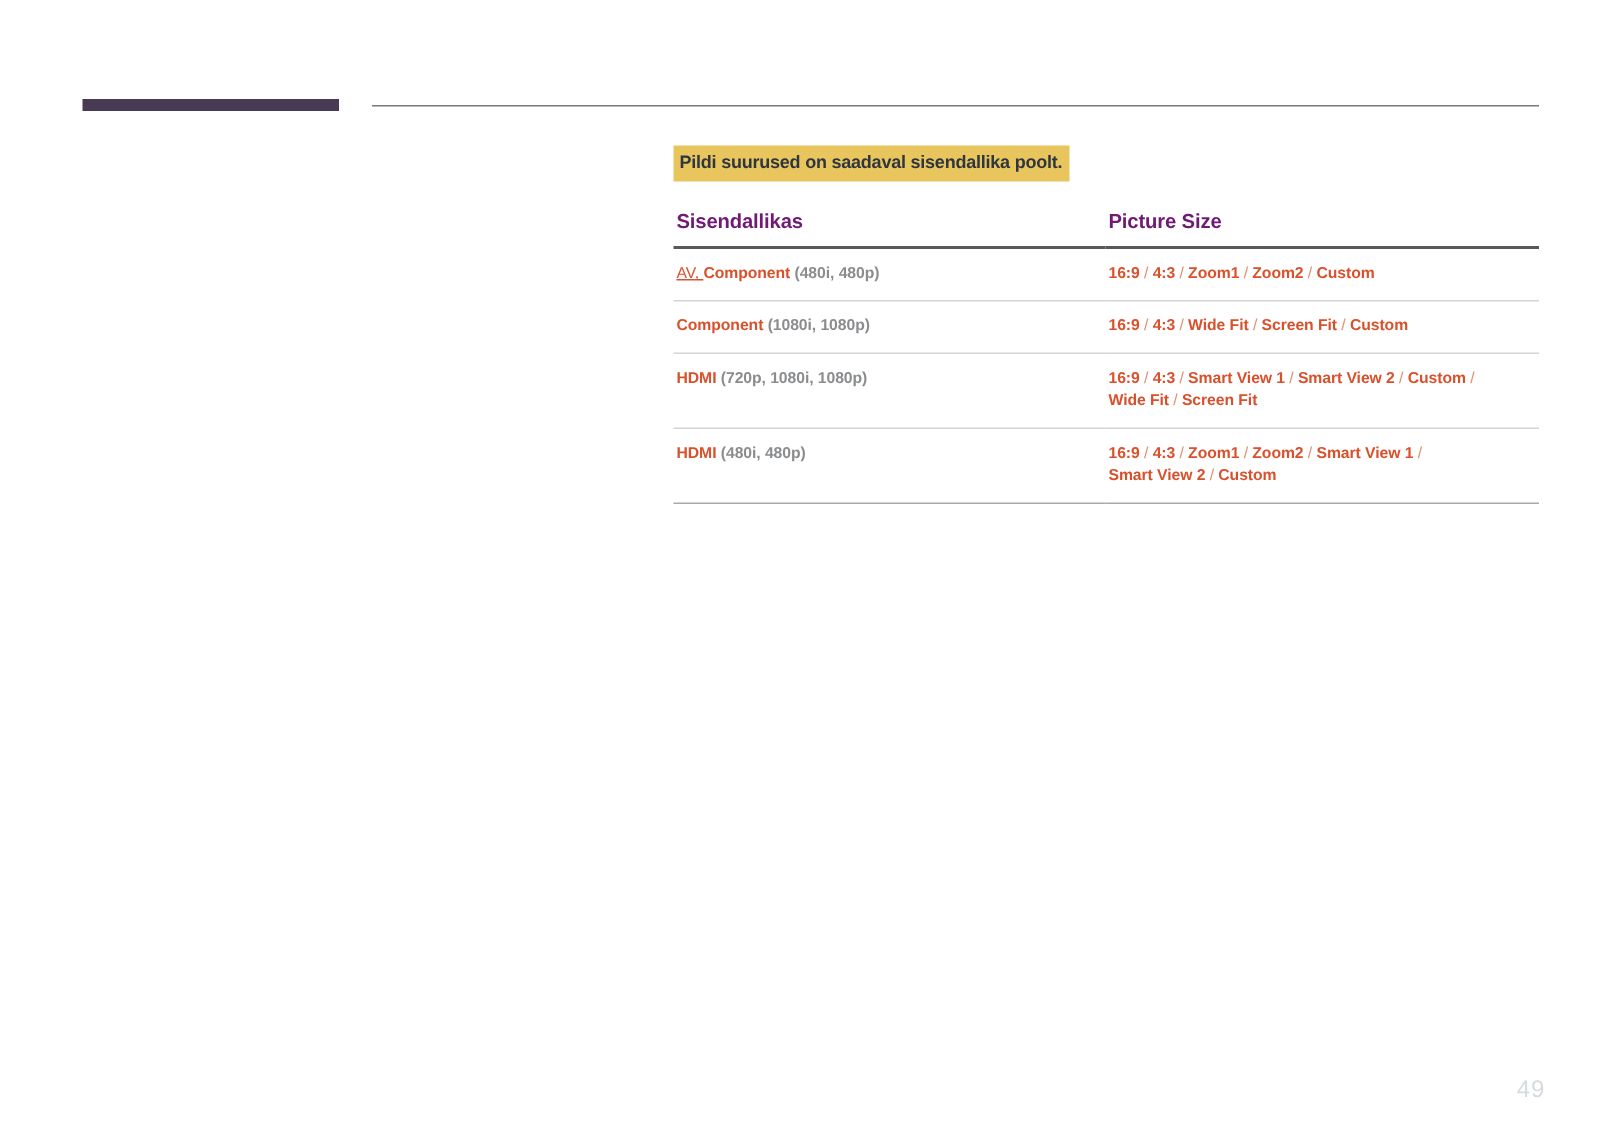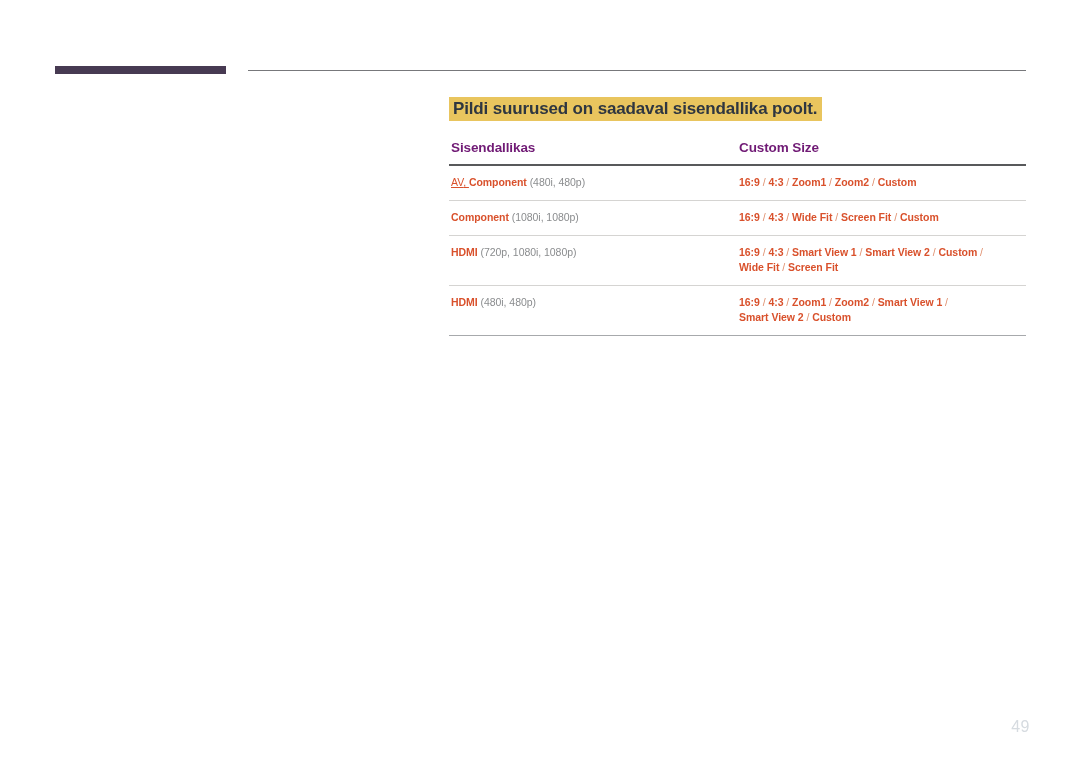--- a/index.html
+++ b/index.html
@@ -49,21 +49,21 @@
   }
 
   
   .section-title-wrap {
     line-height: 0;
   }
   .section-title {
     display: inline-block;
     background: #e9c55e;
     color: #2e3640;
-    font-size: 17px;
+    font-size: 12px;
     font-weight: bold;
     letter-spacing: -0.15px;
     padding: 3px 5px 4px 4px;
     line-height: 17px;
   }
 
   
   .spec-table {
     width: 577px;
     border-collapse: collapse;
@@ -102,21 +102,21 @@
   }
   
   .kw-light {
     color: #d9512c;
     font-weight: normal;
     text-decoration: underline;
   }
   
   .note {
     color: #8a8c8e;
-    font-weight: normal;
+    font-weight: bold;
   }
   
   .sep {
     color: #e09070;
     font-weight: normal;
   }
 
   
   .page-number {
     position: absolute;
@@ -142,21 +142,21 @@
   </div>
 
   <table class="spec-table">
     <colgroup>
       <col class="c1">
       <col class="c2">
     </colgroup>
     <thead>
       <tr>
         <th>Sisendallikas</th>
-        <th>Custom Size</th>
+        <th>Picture Size</th>
       </tr>
     </thead>
     <tbody>
 
       <tr>
         <td>
           <span class="kw-light">AV</span><span class="kw-light">, </span><span class="kw">Component</span>
           <span class="note">(480i, 480p)</span>
         </td>
         <td>

